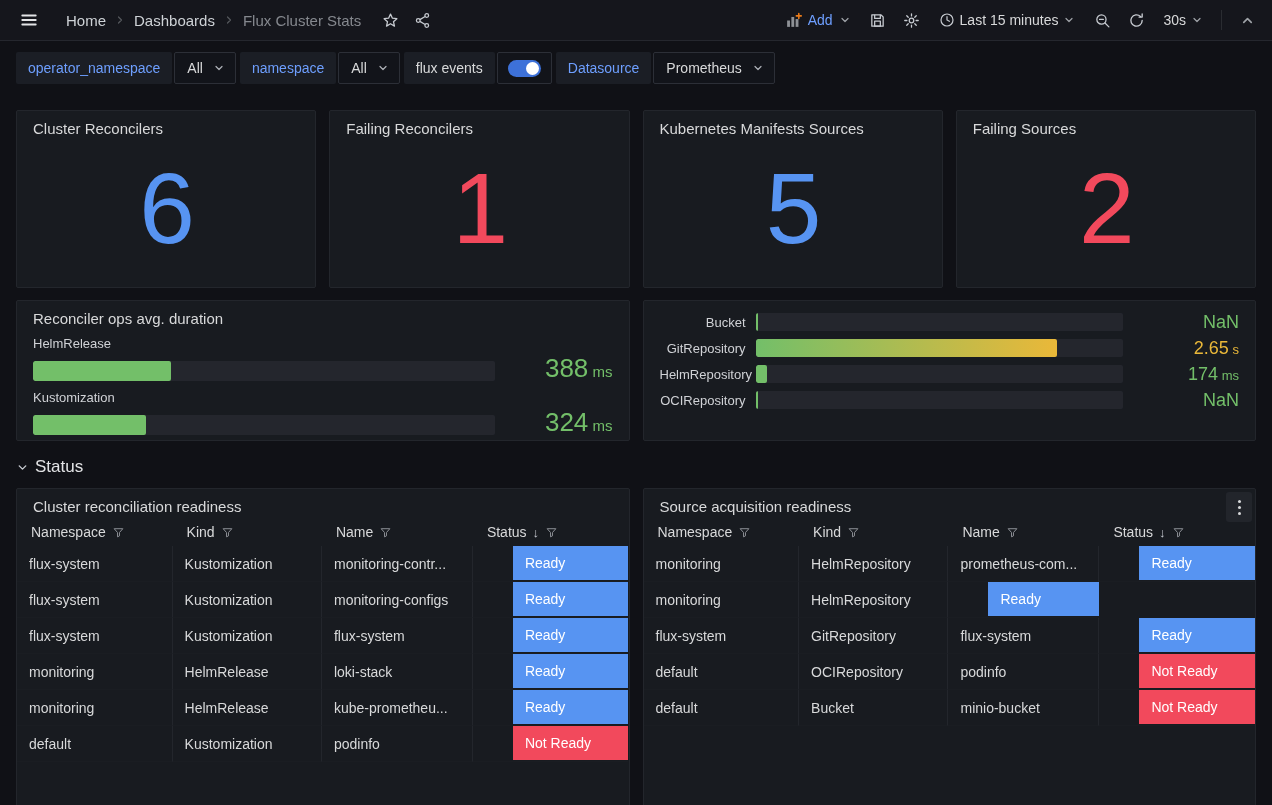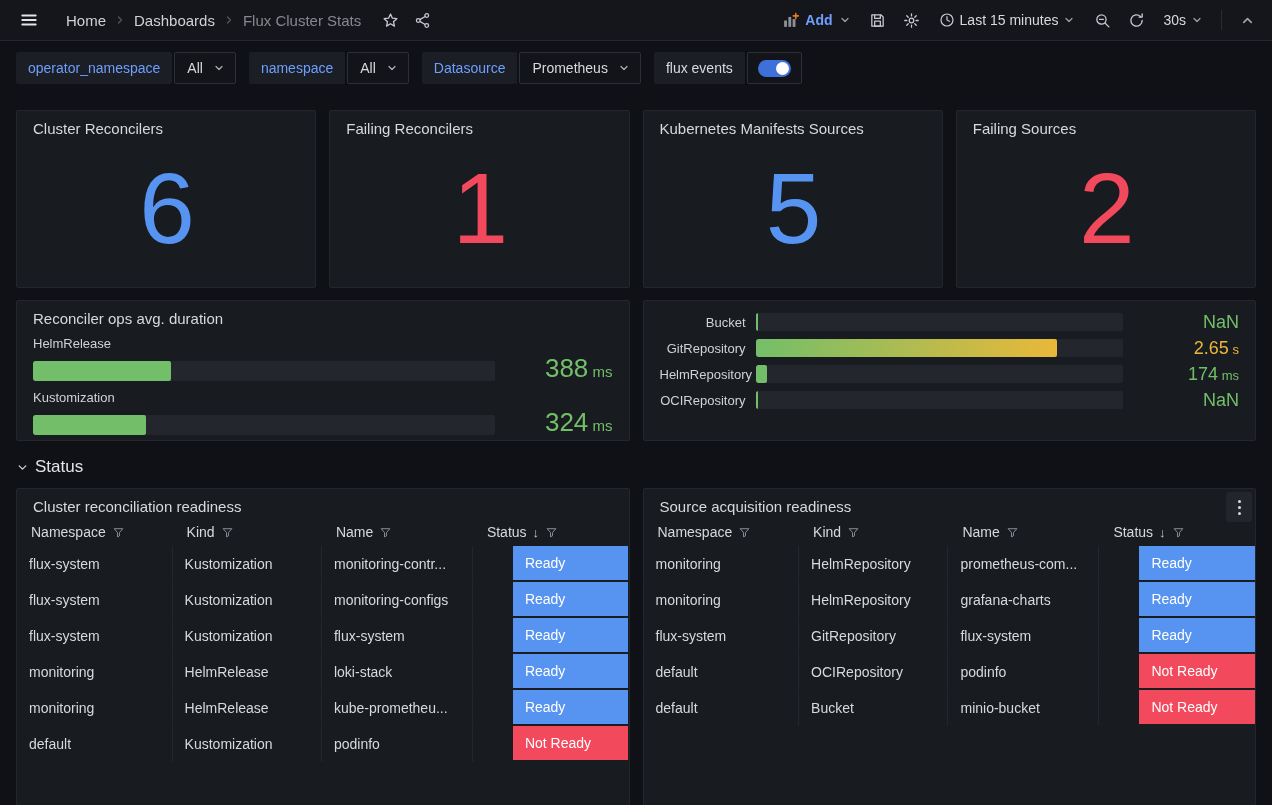--- a/index.html
+++ b/index.html
@@ -21,30 +21,30 @@
     background:none; border:none; color:#c7cbd1; cursor:pointer;
     width:30px; height:30px; display:flex; align-items:center; justify-content:center;
     border-radius:2px;
   }
   .breadcrumb { display:flex; align-items:center; gap:8px; margin-left:16px; font-size:15px; }
   .breadcrumb a { color:#ced2d6; text-decoration:none; cursor:pointer; }
   .breadcrumb .sep { color:#55585d; display:flex; }
   .breadcrumb .current { color:#85888e; }
   .crumb-icons { display:flex; align-items:center; margin-left:6px; gap:2px; }
   .topbar-right { margin-left:auto; display:flex; align-items:center; gap:4px; }
-  .add-group { display:flex; align-items:center; gap:6px; color:#6e9fff; font-size:14px; font-weight:700; padding:0 8px; height:30px; cursor:pointer; }
+  .add-group { display:flex; align-items:center; gap:6px; color:#6e9fff; font-size:14px; font-weight:400; padding:0 8px; height:30px; cursor:pointer; }
   .add-group .caret { color:#9fa3a8; }
   .time-picker, .refresh-dd {
     display:flex; align-items:center; gap:5px; color:#d8d9da; font-size:14px;
     padding:0 8px; height:30px; cursor:pointer; border-radius:2px;
   }
   .vdiv { width:1px; height:20px; background:#2a2c31; margin:0 6px; }
 
   
-  .filters { display:flex; align-items:center; padding:11px 16px 9px 16px; gap:13px; }
+  .filters { display:flex; align-items:center; padding:11px 16px 9px 16px; gap:4px; }
   .var-group { display:flex; align-items:center; gap:2px; }
   .var-label {
     height:32px; display:flex; align-items:center; padding:0 12px;
     background:#1b1e25; border-radius:2px; color:#6e9fff; font-size:14px;
   }
   .var-label.plain { color:#d8d9da; }
   .var-value {
     height:32px; display:flex; align-items:center; gap:10px; padding:0 10px 0 12px;
     background:#12141a; border:1px solid #2c2f37; border-radius:2px;
     color:#d8d9da; font-size:14px; cursor:pointer;
@@ -260,35 +260,35 @@
       <div class="var-value">
         <span>All</span>
         <span class="caret">
           <svg width="12" height="12" viewBox="0 0 24 24" fill="none" stroke="currentColor" stroke-width="2.4" stroke-linecap="round" stroke-linejoin="round">
             <path d="M6 9l6 6 6-6"></path>
           </svg>
         </span>
       </div>
     </div>
     <div class="var-group">
+      <div class="var-label plain">flux events</div>
+      <div class="toggle-box">
+        <span class="switch">
+          <span class="knob"></span>
+        </span>
+      </div>
+    </div>
+    <div class="var-group">
       <div class="var-label">Datasource</div>
       <div class="var-value">
         <span>Prometheus</span>
         <span class="caret">
           <svg width="12" height="12" viewBox="0 0 24 24" fill="none" stroke="currentColor" stroke-width="2.4" stroke-linecap="round" stroke-linejoin="round">
             <path d="M6 9l6 6 6-6"></path>
           </svg>
-        </span>
-      </div>
-    </div>
-    <div class="var-group">
-      <div class="var-label plain">flux events</div>
-      <div class="toggle-box">
-        <span class="switch">
-          <span class="knob"></span>
         </span>
       </div>
     </div>
   </div>
 
 <main class="dash">
   <div class="row row1" id="stats-row">
       <section class="panel stat-panel">
         <h2 class="ptitle">Cluster Reconcilers</h2>
         <div class="stat-value" style="color:#5794f2">6</div>
@@ -507,21 +507,20 @@
           <div class="td">monitoring</div>
           <div class="td">HelmRepository</div>
           <div class="td">prometheus-com...</div>
           <div class="td">
             <div class="status-block" style="background:#5794f2">Ready</div>
           </div>
         </div>
         <div class="trow">
           <div class="td">monitoring</div>
           <div class="td">HelmRepository</div>
-          <div class="td">grafana-charts</div>
           <div class="td">
             <div class="status-block" style="background:#5794f2">Ready</div>
           </div>
         </div>
         <div class="trow">
           <div class="td">flux-system</div>
           <div class="td">GitRepository</div>
           <div class="td">flux-system</div>
           <div class="td">
             <div class="status-block" style="background:#5794f2">Ready</div>

